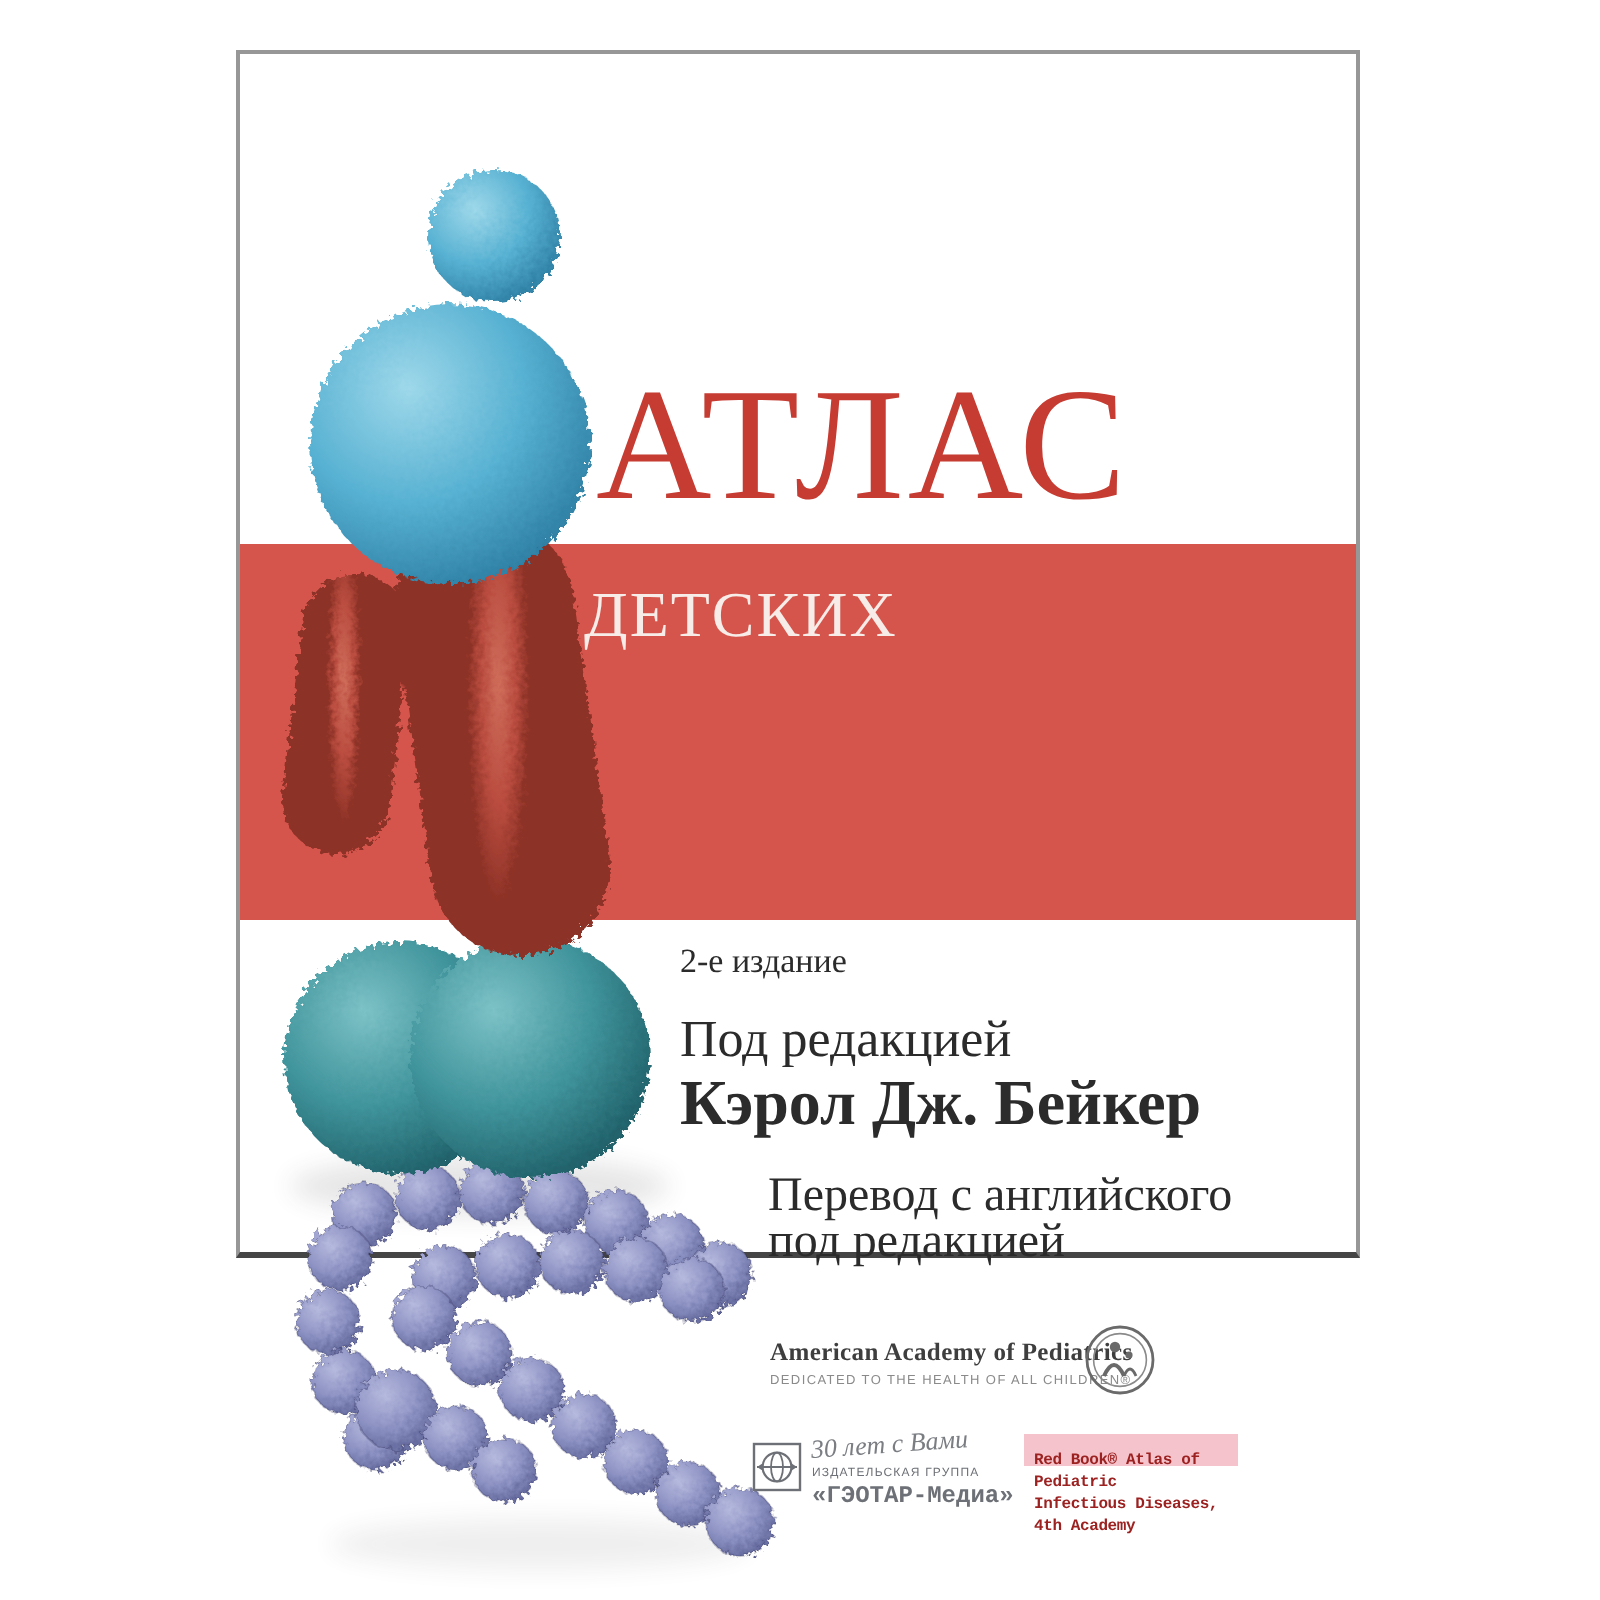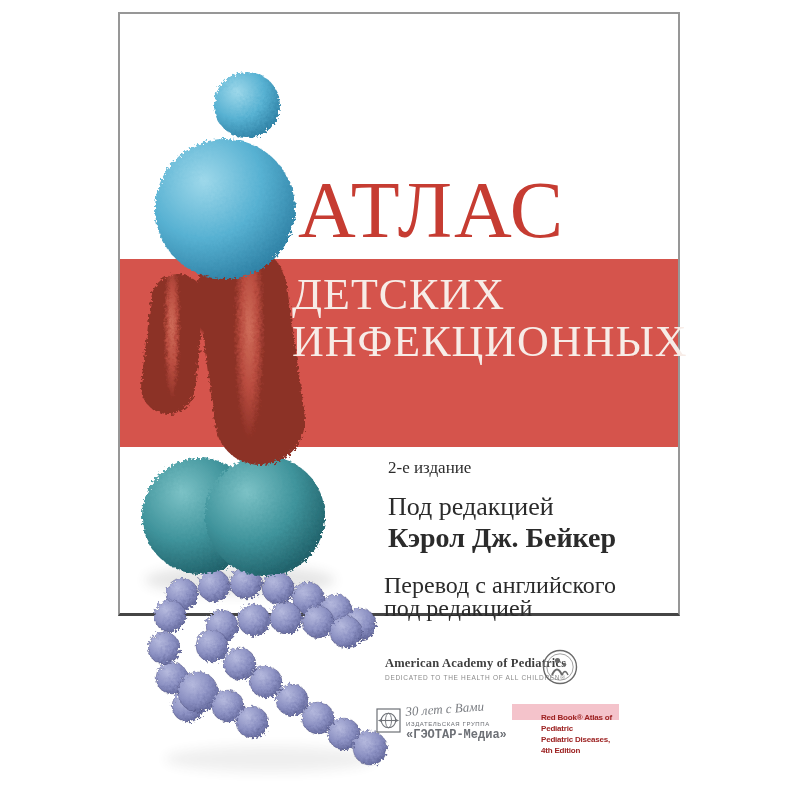--- a/index.html
+++ b/index.html
@@ -4,51 +4,51 @@
 <style>
   :root{
     --band-red:#d5544c; --title-red:#c63c32; --band-text:#f7ece7;
     --body-text:#2b2b2b; --pink-box-bg:#f4c3cb; --pink-box-text:#9c2121;
     --virus-blue:#57b1d2; --rod-red:#b94c3f; --cocci-teal:#3f939b;
     --strep-purple:#8b90c2; --publisher-gray:#6d7076;
   }
   html,body{margin:0;padding:0;width:800px;height:800px;background:#ffffff;overflow:hidden;}
   .stage{position:relative;width:800px;height:800px;background:#ffffff;
          font-family:"Liberation Serif", serif;color:var(--body-text);}
-  .cover{position:absolute;left:118px;top:12px;width:562px;height:604px;background:#ffffff;
+  .cover{position:absolute;left:118px;top:25px;width:562px;height:604px;background:#ffffff;
          border:2px solid #979797;border-bottom:3px solid #454545;box-sizing:border-box;}
   .band{position:absolute;left:0;right:0;top:245px;height:188px;background:var(--band-red);}
   .title{position:absolute;left:178px;top:156px;font-size:80px;line-height:1;
          letter-spacing:2px;color:var(--title-red);font-weight:400;}
-  .subtitle{position:absolute;left:172px;top:257px;font-size:44px;line-height:47px;
+  .subtitle{position:absolute;left:172px;top:257px;font-size:32px;line-height:47px;
             letter-spacing:1px;color:var(--band-text);}
-  .edition-block{position:absolute;left:220px;top:444px;margin-left:48px;}
+  .edition-block{position:absolute;left:220px;top:444px;}
   .edition{font-size:17px;margin-bottom:14px;}
   .edited-by{font-size:26px;line-height:30px;}
-  .editor{font-size:28px;line-height:32px;font-weight:bold;}
+  .editor{font-size:32px;line-height:32px;font-weight:bold;}
   .translation{position:absolute;left:264px;top:560px;font-size:24px;line-height:23px;}
   .translation b{font-weight:bold;}
   .aap{position:absolute;left:265px;top:642px;}
   .aap-name{font-size:12.5px;font-weight:600;color:#3e3e3e;letter-spacing:0.2px;}
   .aap-tagline{font-family:"Liberation Sans",sans-serif;font-size:6.5px;letter-spacing:0.7px;
                color:#8a8a8a;margin-top:3px;}
   .aap-logo{position:absolute;left:421px;top:634px;width:38px;height:38px;}
   .publisher{position:absolute;left:256px;top:690px;display:flex;align-items:flex-start;}
   .pub-icon{width:25px;height:25px;margin-right:5px;margin-top:4px;}
   .pub-text{display:flex;flex-direction:column;}
   .pub-script{font-style:italic;font-size:13px;color:#7a7d82;transform:rotate(-4deg);
               transform-origin:left bottom;}
   .pub-group{font-family:"Liberation Sans",sans-serif;font-size:6px;letter-spacing:0.6px;
              color:var(--publisher-gray);margin-top:1px;}
   .pub-name{font-family:Liberation Mono, monospace;font-size:12px;font-weight:bold;
             color:var(--publisher-gray);margin-top:1px;}
   .redbook-box{position:absolute;left:392px;top:690px;bottom:0;width:107px;
                background:var(--pink-box-bg);box-sizing:border-box;padding:8px 5px;}
-  .redbook-line{font-family:Liberation Sans, sans-serif;font-size:8px;font-weight:bold;
-                letter-spacing:-0.2px;line-height:11px;color:var(--pink-box-text);margin-left:24px;}
+  .redbook-line{font-family:Liberation Mono, monospace;font-size:8px;font-weight:bold;
+                letter-spacing:-0.2px;line-height:11px;color:var(--pink-box-text);}
   .microbes{position:absolute;left:0;top:0;width:558px;height:781px;pointer-events:none;}
 </style>
 </head>
 <body>
 
 <div class="stage">
   <div class="cover">
 
     <div class="band"></div>
 
@@ -131,21 +131,20 @@
           <circle cx="105" cy="195" r="70"></circle>
           <circle cx="127" cy="91" r="33"></circle>
         </g>
       </g>
     </svg>
 
     <div class="title">АТЛАС</div>
 
     <div class="subtitle">
       <div>ДЕТСКИХ</div>
-      <div>ИНФЕКЦИОННЫХ</div>
     </div>
 
     <div class="edition-block">
       <div class="edition">2-е издание</div>
       <div class="edited-by">Под редакцией</div>
       <div class="editor">Кэрол Дж. Бейкер</div>
     </div>
 
     <div class="translation">
       <div>Перевод с английского</div>
@@ -176,17 +175,17 @@
       </svg>
       <div class="pub-text">
         <div class="pub-script">30 лет с Вами</div>
         <div class="pub-group">ИЗДАТЕЛЬСКАЯ ГРУППА</div>
         <div class="pub-name">«ГЭОТАР-Медиа»</div>
       </div>
     </div>
 
     <div class="redbook-box">
       <div class="redbook-line">Red Book® Atlas of Pediatric</div>
-      <div class="redbook-line">Pediatric Diseases, 4th Edition</div>
+      <div class="redbook-line">Infectious Diseases, 4th Academy</div>
     </div>
 
   </div>
 </div>
 
 </body></html>

